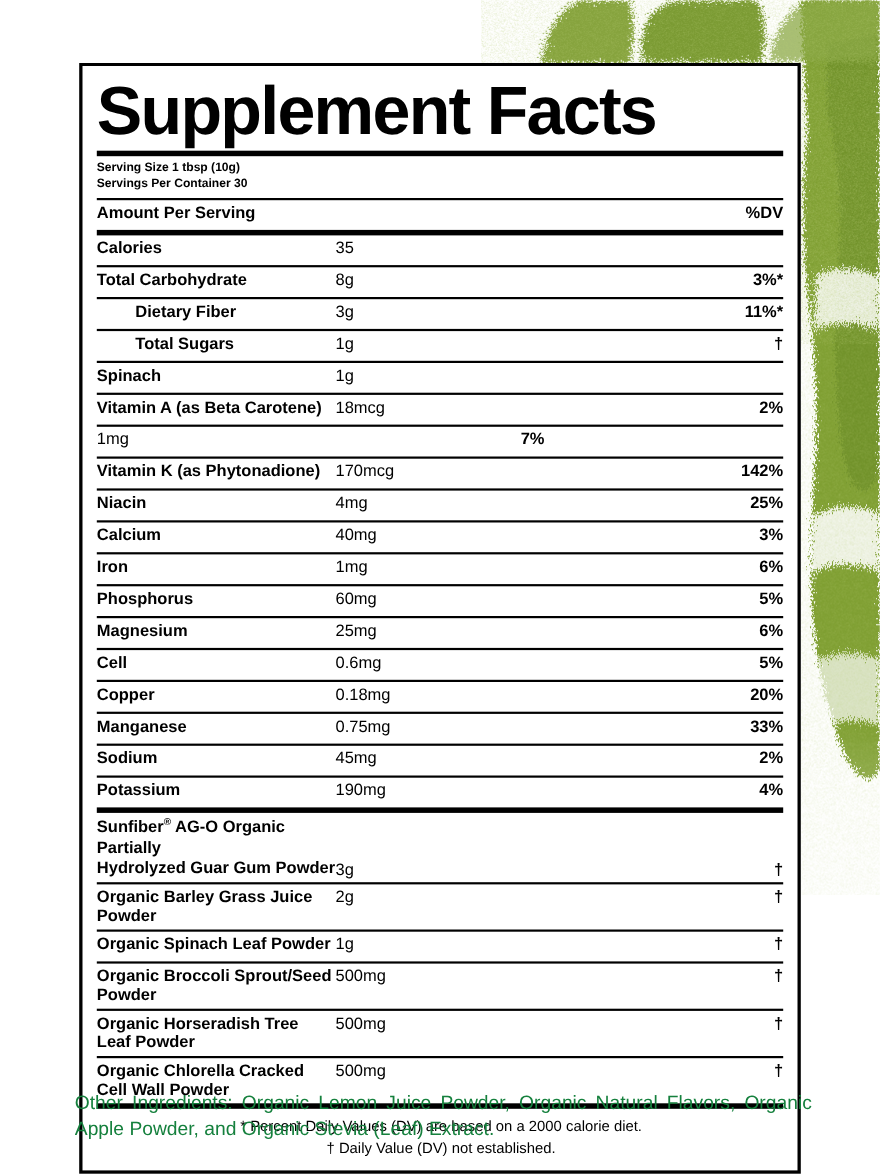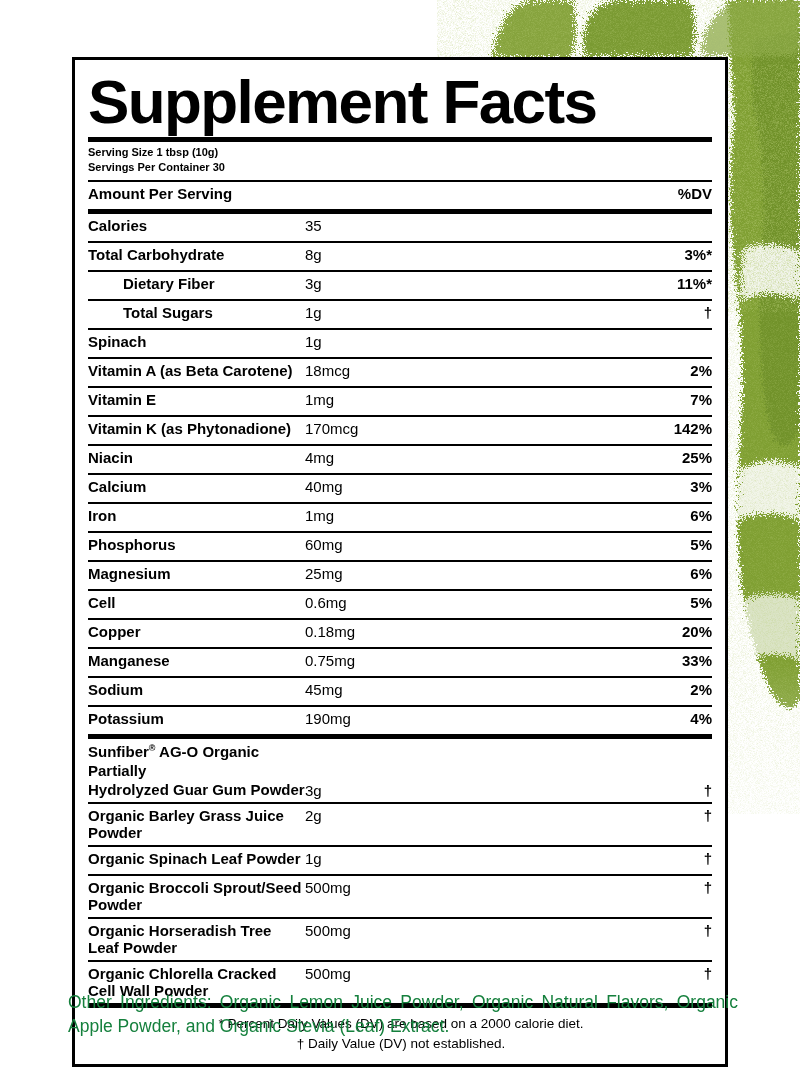--- a/index.html
+++ b/index.html
@@ -207,21 +207,20 @@
         <span class="dv"></span>
       </div>
       <div class="rule-thin"></div>
       <div class="row">
         <span class="nm">Vitamin A (as Beta Carotene)</span>
         <span class="amt">18mcg</span>
         <span class="dv">2%</span>
       </div>
       <div class="rule-thin"></div>
       <div class="row">
-        <span class="nm">Vitamin E</span>
         <span class="amt">1mg</span>
         <span class="dv">7%</span>
       </div>
       <div class="rule-thin"></div>
       <div class="row">
         <span class="nm">Vitamin K (as Phytonadione)</span>
         <span class="amt">170mcg</span>
         <span class="dv">142%</span>
       </div>
       <div class="rule-thin"></div>

